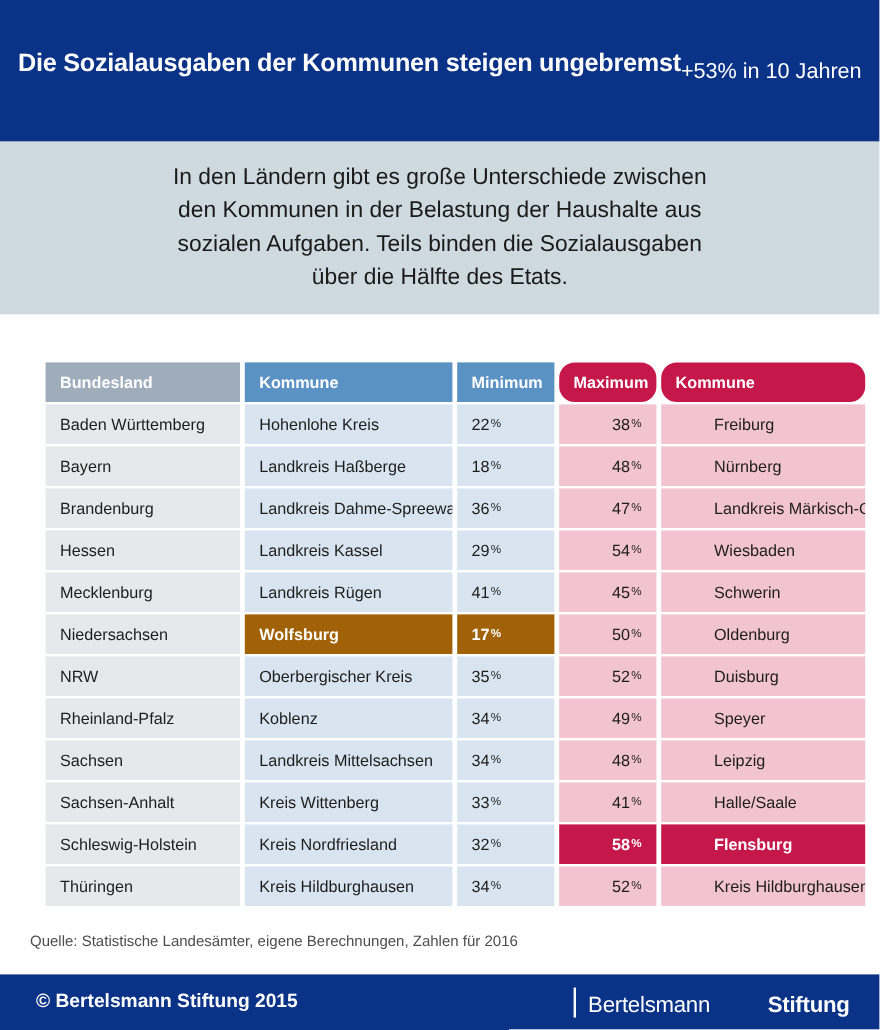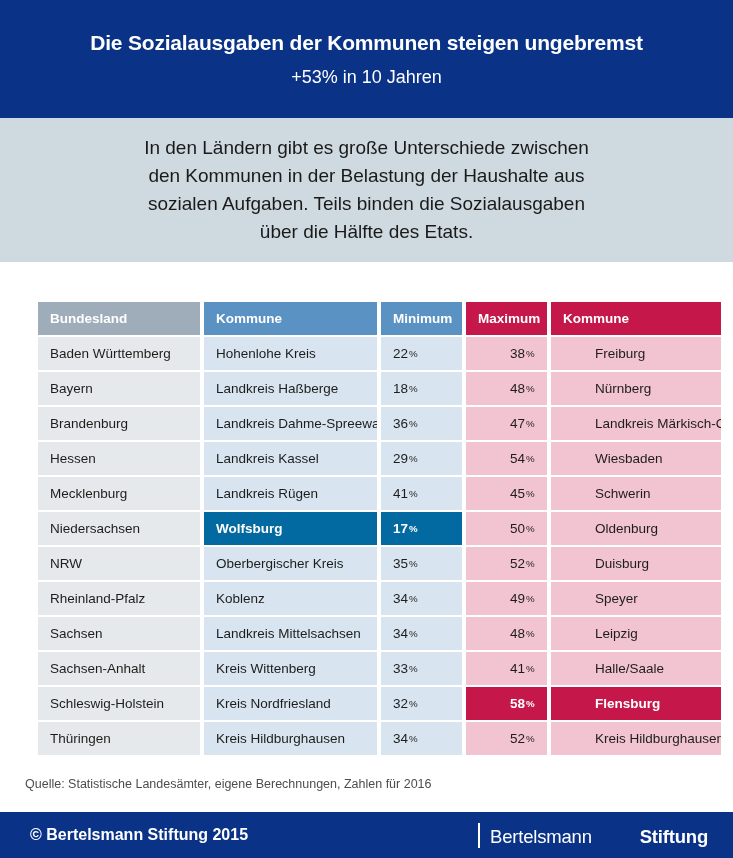--- a/index.html
+++ b/index.html
@@ -7,21 +7,21 @@
   body {
     width: 733px; height: 858px;
     font-family: "Liberation Sans", "DejaVu Sans", sans-serif;
     overflow: hidden;
   }
   .page { width: 733px; height: 858px; display: flex; flex-direction: column; background: #ffffff; }
 
   
   .header {
     height: 118px; background: #0a3287; color: #ffffff;
-    display: flex; flex-direction: column; align-items: center; justify-content: center;
+    display: flex; align-items: center; justify-content: center;
     text-align: center; flex: 0 0 auto;
   }
   .header .title { font-size: 21px; font-weight: 700; letter-spacing: -0.2px; margin-bottom: 12px; }
   .header .subtitle { font-size: 18px; font-weight: 400; }
 
   
   .intro {
     height: 144px; background: #cfd9e0; color: #1a1a1a;
     display: flex; flex-direction: column; align-items: center; justify-content: center;
     text-align: center; flex: 0 0 auto;
@@ -38,26 +38,26 @@
     background: #ffffff;
   }
   .th, .td {
     display: flex; align-items: center;
     padding-left: 12px; padding-right: 4px;
     font-size: 13.5px; white-space: nowrap; overflow: hidden;
   }
   .th { color: #ffffff; font-weight: 700; }
   .th-gray { background: #9fadbb; }
   .th-blue { background: #5b92c4; }
-  .th-red  { background: #c5174a; }
+  .th-red  { background: #c5174a; border-radius: 13px; }
   .td { color: #1d1d1b; }
   .c-gray { background: #e5e9ec; }
   .c-blue { background: #d8e4f0; }
   .c-pink { background: #f2c4d1; padding-left: 44px; }
-  .td.hl-blue { background: #0369a1; color: #ffffff; font-weight: 700; }
+  .td.hl-blue { background: #a16207; color: #ffffff; font-weight: 700; }
   .td.hl-red  { background: #c5174a; color: #ffffff; font-weight: 700; }
   .pct { font-size: 0.72em; margin-left: 1px; }
 
   
   .source { margin: 22px 25px 0 25px; font-size: 12.5px; color: #4d4d4d; flex: 0 0 auto; }
 
   
   .footer {
     margin-top: auto; height: 46px; background: #0a3287; color: #ffffff;
     display: flex; align-items: center; justify-content: space-between;

